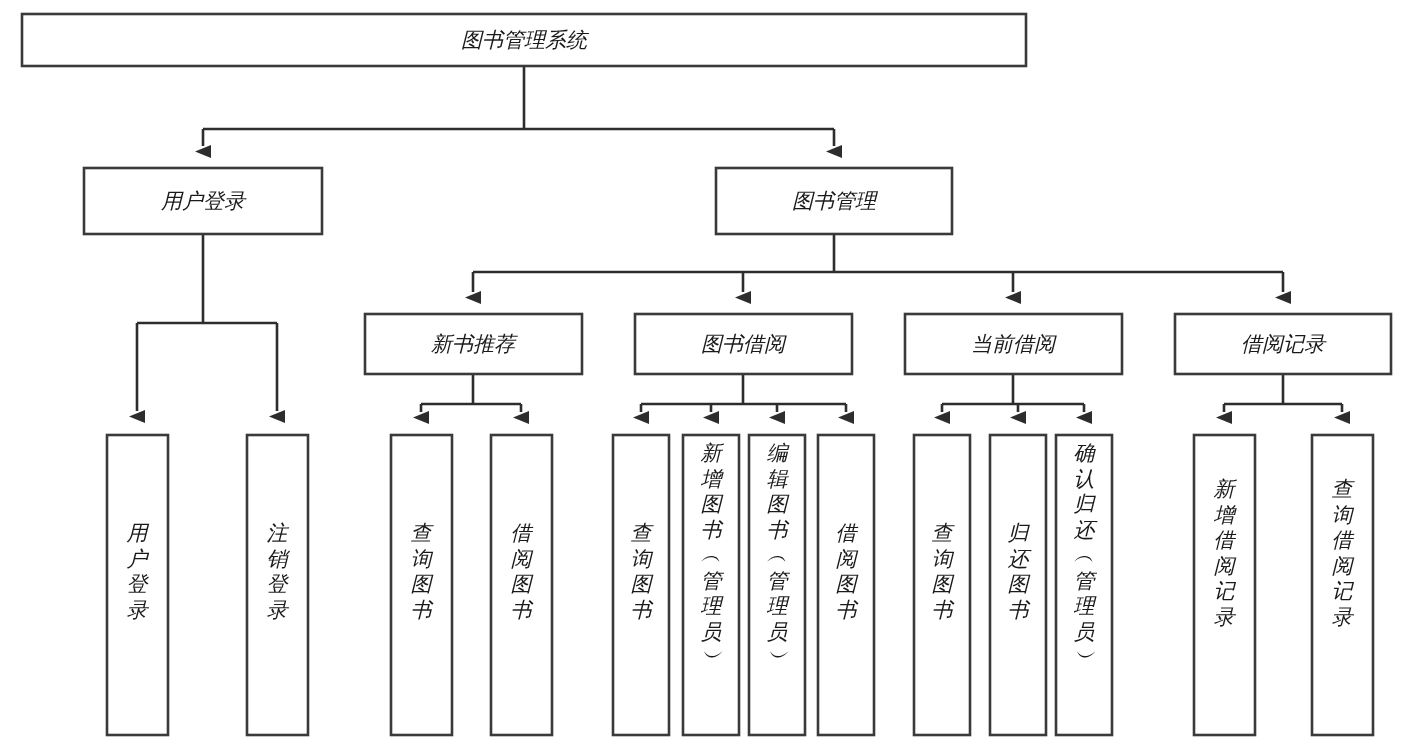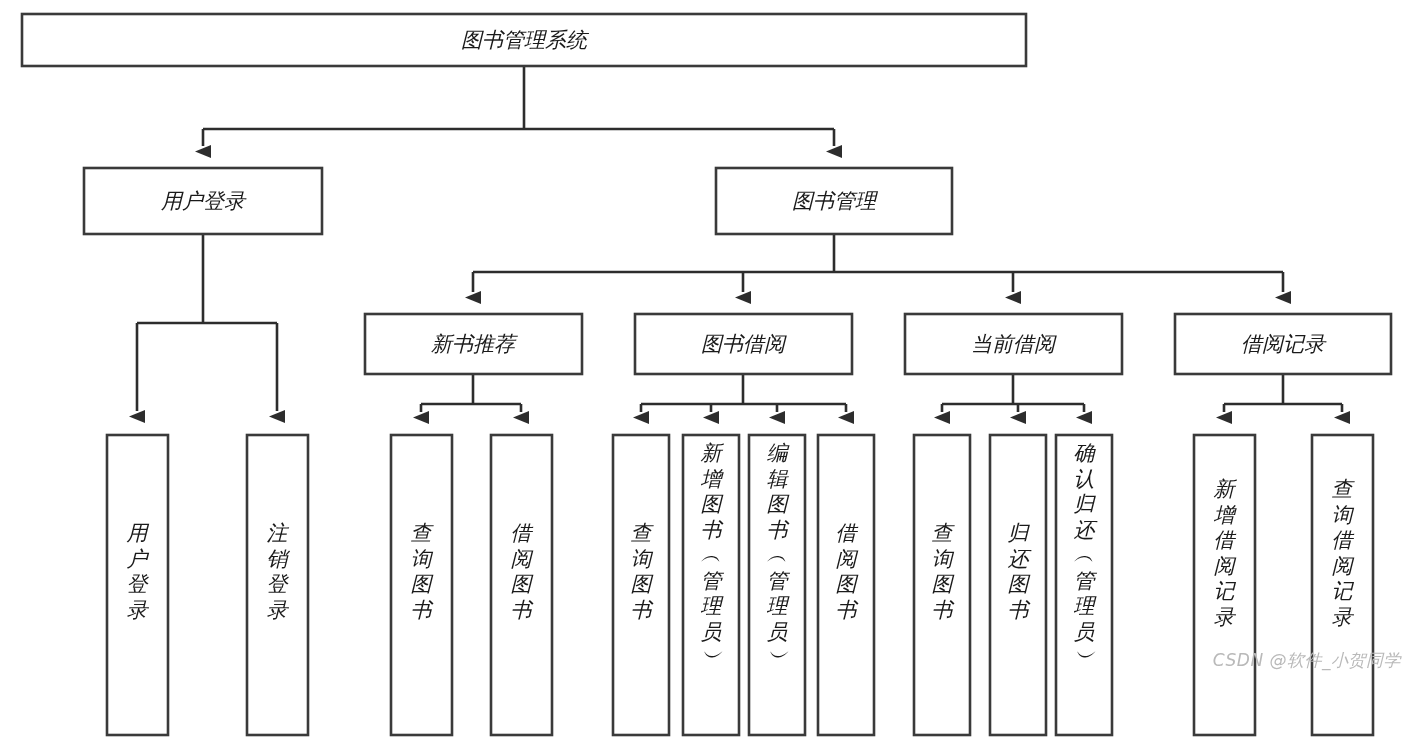--- a/index.html
+++ b/index.html
@@ -212,14 +212,13 @@
     <g>
       <rect class="node-box" x="1190" y="435" width="61" height="300"></rect>
       <text class="node-label-v" x="1220" y="496"><tspan x="1220" dy="0">新</tspan><tspan x="1220" dy="25.5">增</tspan><tspan x="1220" dy="25.5">借</tspan><tspan x="1220" dy="25.5">阅</tspan><tspan x="1220" dy="25.5">记</tspan><tspan x="1220" dy="25.5">录</tspan></text>
     </g>
     <g>
       <rect class="node-box" x="1308" y="435" width="61" height="300"></rect>
       <text class="node-label-v" x="1338" y="496"><tspan x="1338" dy="0">查</tspan><tspan x="1338" dy="25.5">询</tspan><tspan x="1338" dy="25.5">借</tspan><tspan x="1338" dy="25.5">阅</tspan><tspan x="1338" dy="25.5">记</tspan><tspan x="1338" dy="25.5">录</tspan></text>
     </g>
   </svg>
 
-  <div class="watermark">CSDN @软件_小贺同学</div>
 </div>
 
 </body></html>

